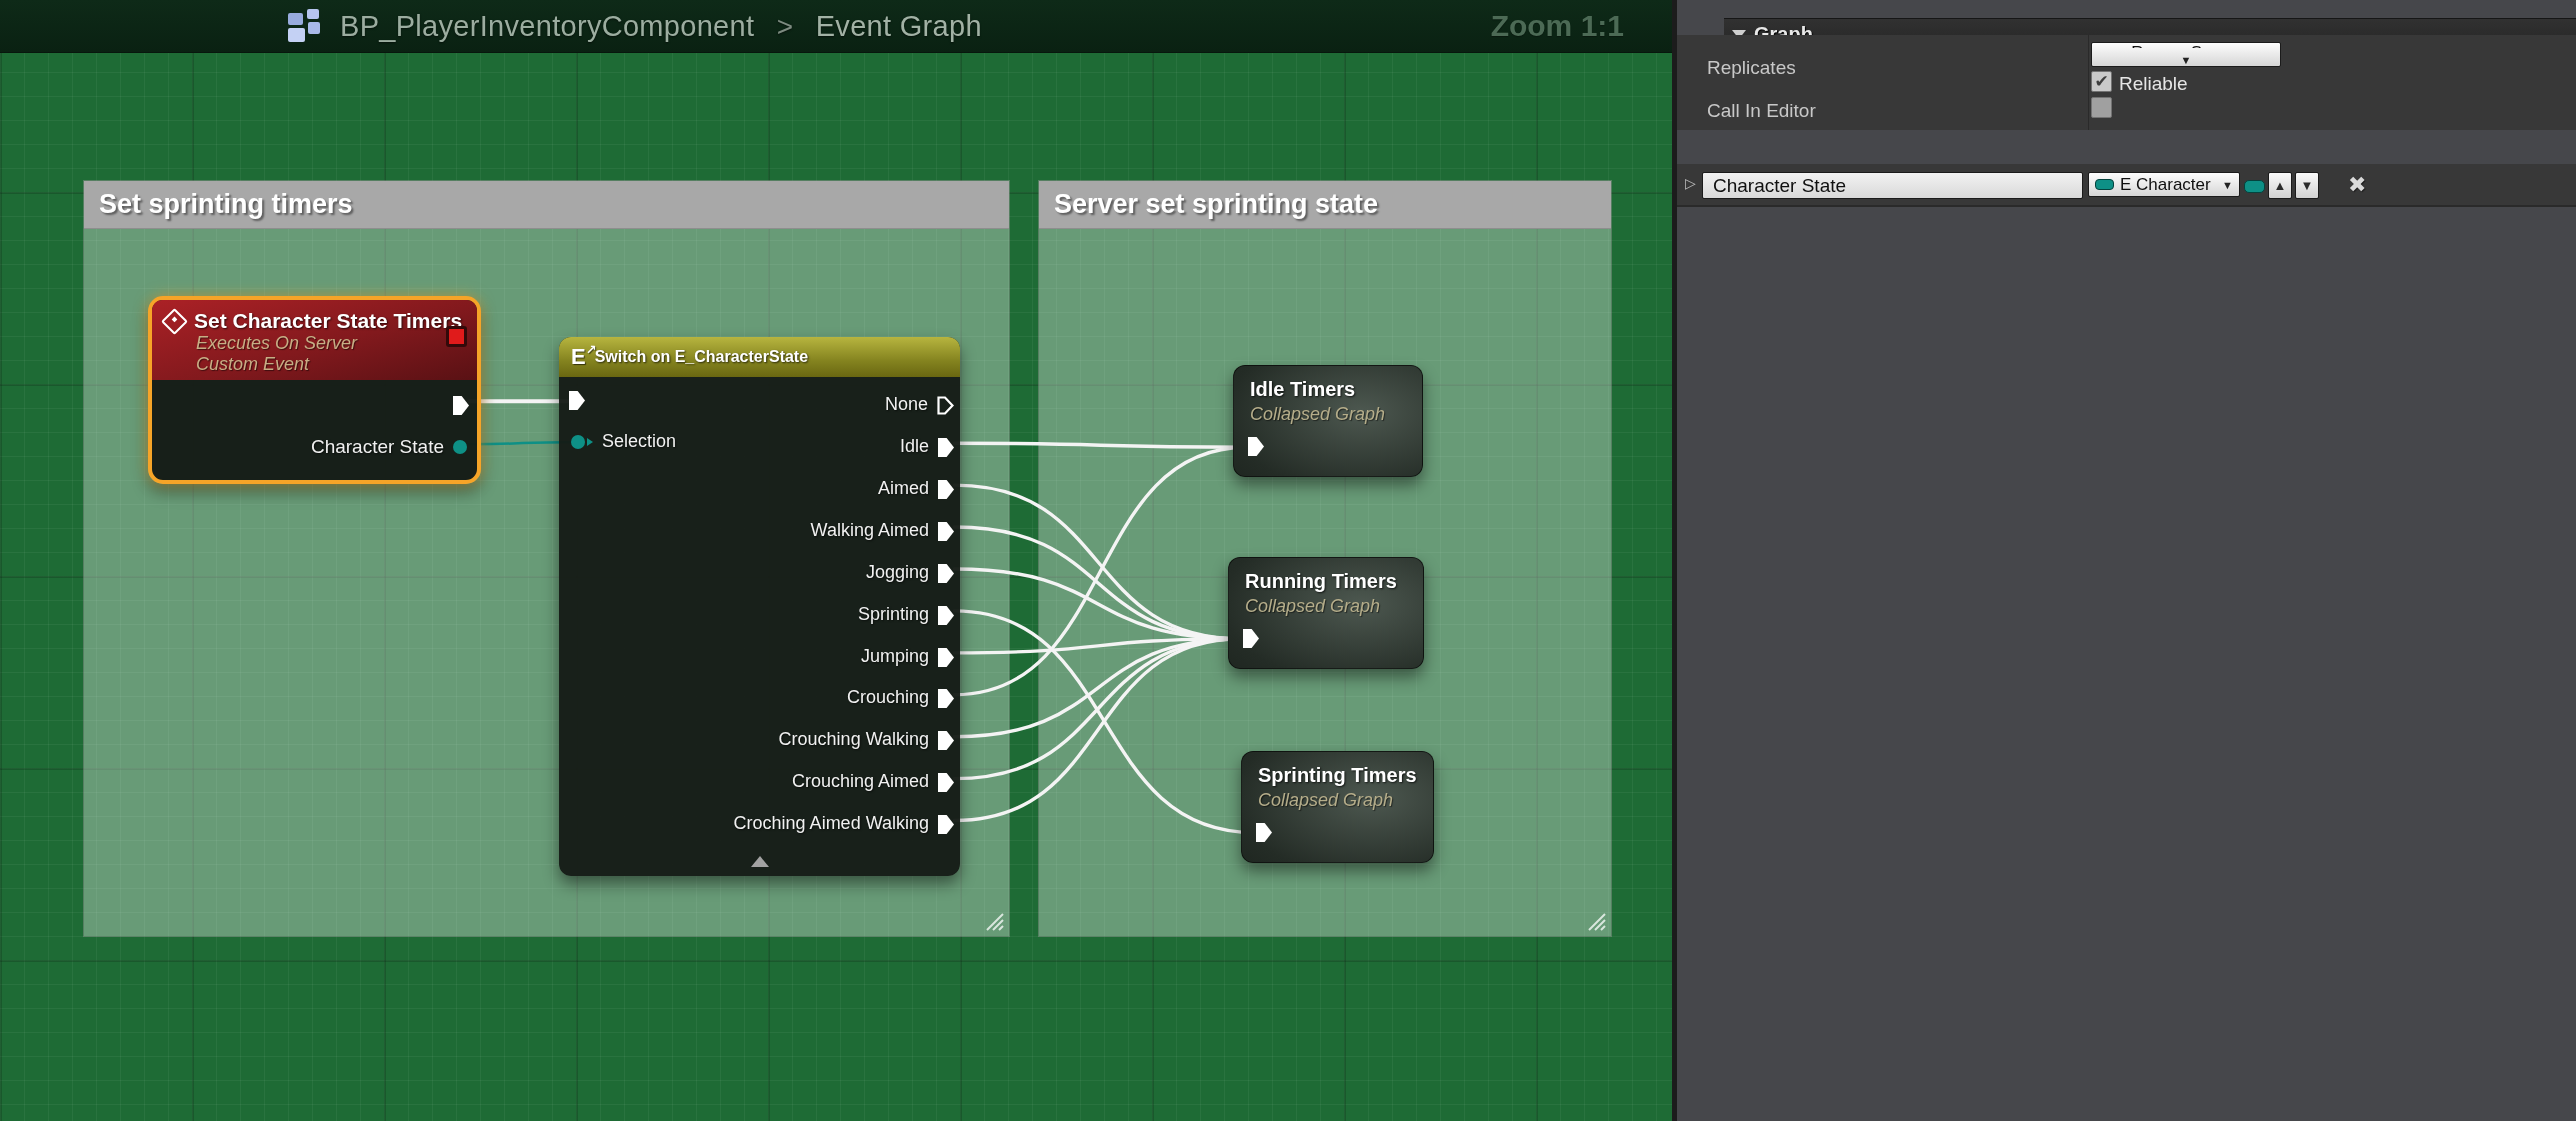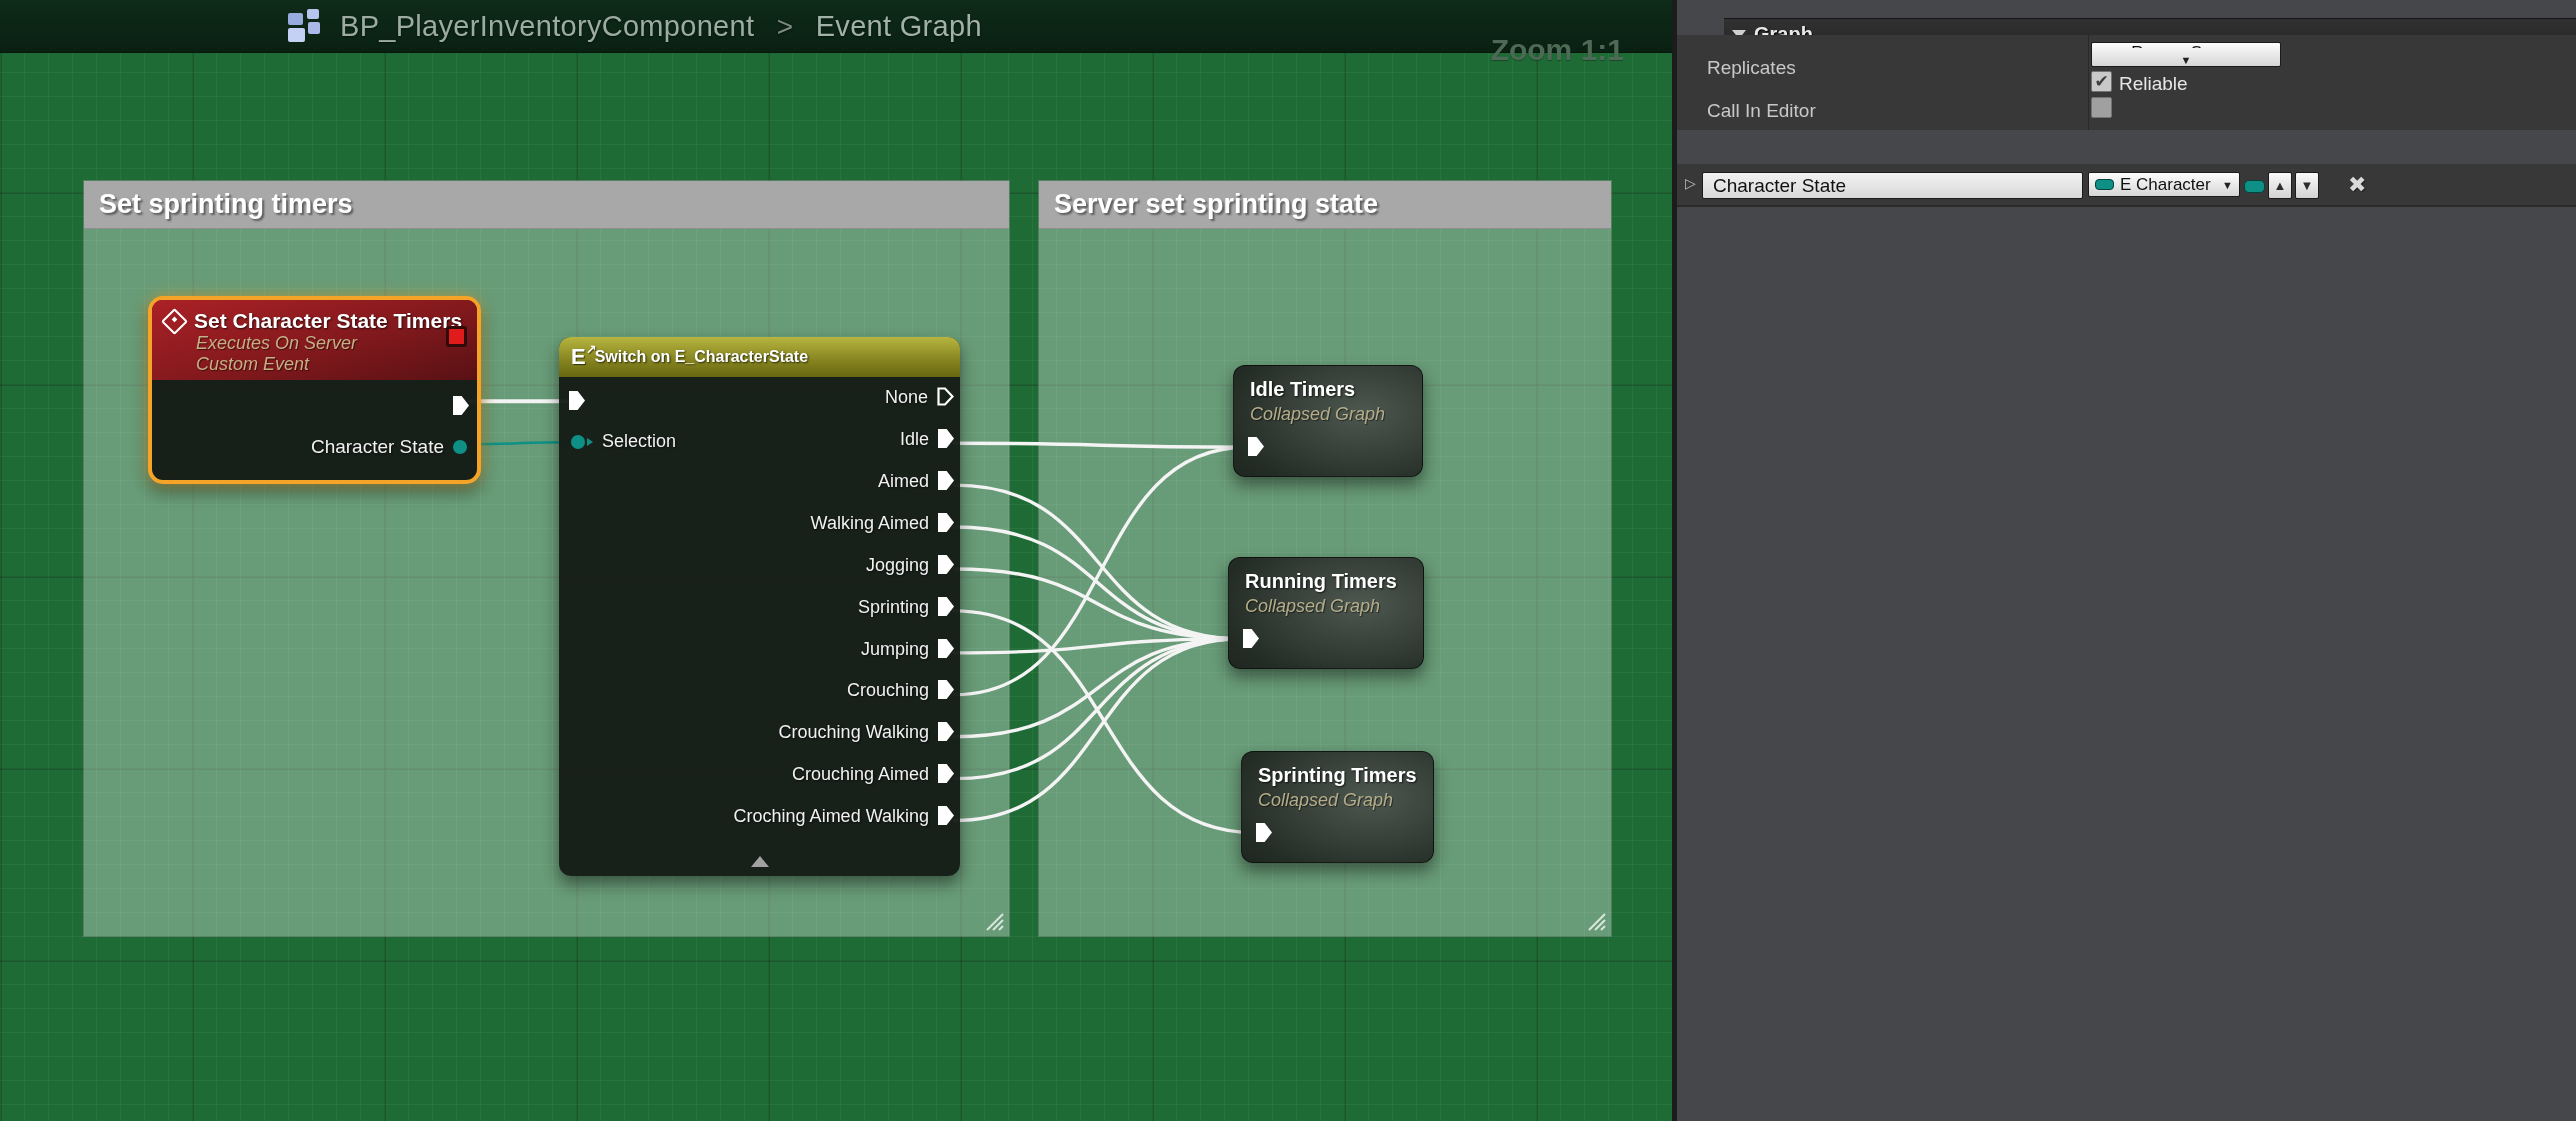--- a/index.html
+++ b/index.html
@@ -25,21 +25,21 @@
   .bp-icon .sq1{left:0;top:4px;width:15px;height:12px;background:#98abdd;}
   .bp-icon .sq2{left:19px;top:0;width:12px;height:10px;background:#b6c5ef;}
   .bp-icon .sq3{left:0;top:19px;width:17px;height:14px;background:#c4d1f4;}
   .bp-icon .sq4{left:20px;top:13px;width:12px;height:12px;background:#a9bae8;}
   .crumbs{margin-left:16px;font-size:29px;letter-spacing:0.3px;
     text-shadow:0 1px 2px rgba(0,0,0,0.5);white-space:nowrap;}
   .crumb-root{color:#9cada0;}
   .crumb-sep{color:#7d8b80;margin:0 14px;font-size:28px;}
   .crumb-cur{color:#a2b2a5;}
   .zoom-label{position:absolute;right:48px;top:9px;font-size:30px;font-weight:bold;
-    color:#4c6a55;text-shadow:0 1px 1px rgba(0,0,0,0.3);margin-top:24px;}
+    color:#4c6a55;text-shadow:0 1px 1px rgba(0,0,0,0.3);}
 
   
   .comment{position:absolute;z-index:1;background:rgba(255,255,255,0.33);
     border:1px solid rgba(0,0,0,0.18);box-sizing:border-box;}
   .comment-header{height:48px;background:#a8a8a8;border-bottom:1px solid #8e8e8e;
     display:flex;align-items:center;padding-left:15px;box-sizing:border-box;}
   .comment-title{font-size:27px;font-weight:bold;color:#ffffff;
     text-shadow:2px 2px 2px rgba(0,0,0,0.45);}
   .resize-handle{position:absolute;right:4px;bottom:4px;width:24px;height:24px;}
   #comment-1{left:83px;top:180px;width:927px;height:757px;}
@@ -86,21 +86,21 @@
   .switch-header{height:40px;border-radius:12px 12px 0 0;display:flex;align-items:center;
     background:linear-gradient(180deg,#b7b53f 0%,#84831f 60%,#696711 100%);
     padding-left:12px;box-sizing:border-box;gap:9px;}
   .switch-icon{position:relative;font-size:22px;font-weight:bold;color:#fff;line-height:22px;
     text-shadow:1px 1px 1px rgba(0,0,0,0.6);}
   .switch-icon .arr{position:absolute;right:-11px;top:-7px;font-size:13px;font-weight:bold;}
   .switch-title{font-size:16px;font-weight:bold;color:#fff;text-shadow:1px 1px 2px rgba(0,0,0,0.7);}
   .switch-exec-in{position:absolute;left:10px;top:54px;}
   .switch-selection{position:absolute;left:12px;top:94px;display:flex;align-items:center;}
   .switch-selection .lbl{margin-left:9px;font-size:18px;color:#f1f1f1;text-shadow:1px 1px 2px rgba(0,0,0,0.6);}
-  .sw-row{position:absolute;right:6px;height:28px;display:flex;align-items:flex-start;gap:9px;}
+  .sw-row{position:absolute;right:6px;height:28px;display:flex;align-items:flex-end;gap:9px;}
   .sw-label{font-size:18px;color:#f1f1f1;text-shadow:1px 1px 2px rgba(0,0,0,0.6);}
   .pin-exec-hollow{display:inline-flex;width:17px;height:19px;}
   .collapse-tri{position:absolute;left:50%;bottom:9px;transform:translateX(-50%);
     width:0;height:0;border-left:9px solid transparent;border-right:9px solid transparent;
     border-bottom:11px solid #a2a2a2;}
 
   
   .collapsed-node{background:radial-gradient(130% 130% at 68% 42%,#4d5850 0%,#242c26 55%,#141a15 100%);
     border:1px solid rgba(0,0,0,0.55);box-sizing:border-box;}
   .cg-title{margin:12px 0 0 16px;font-size:20px;font-weight:bold;color:#fff;

